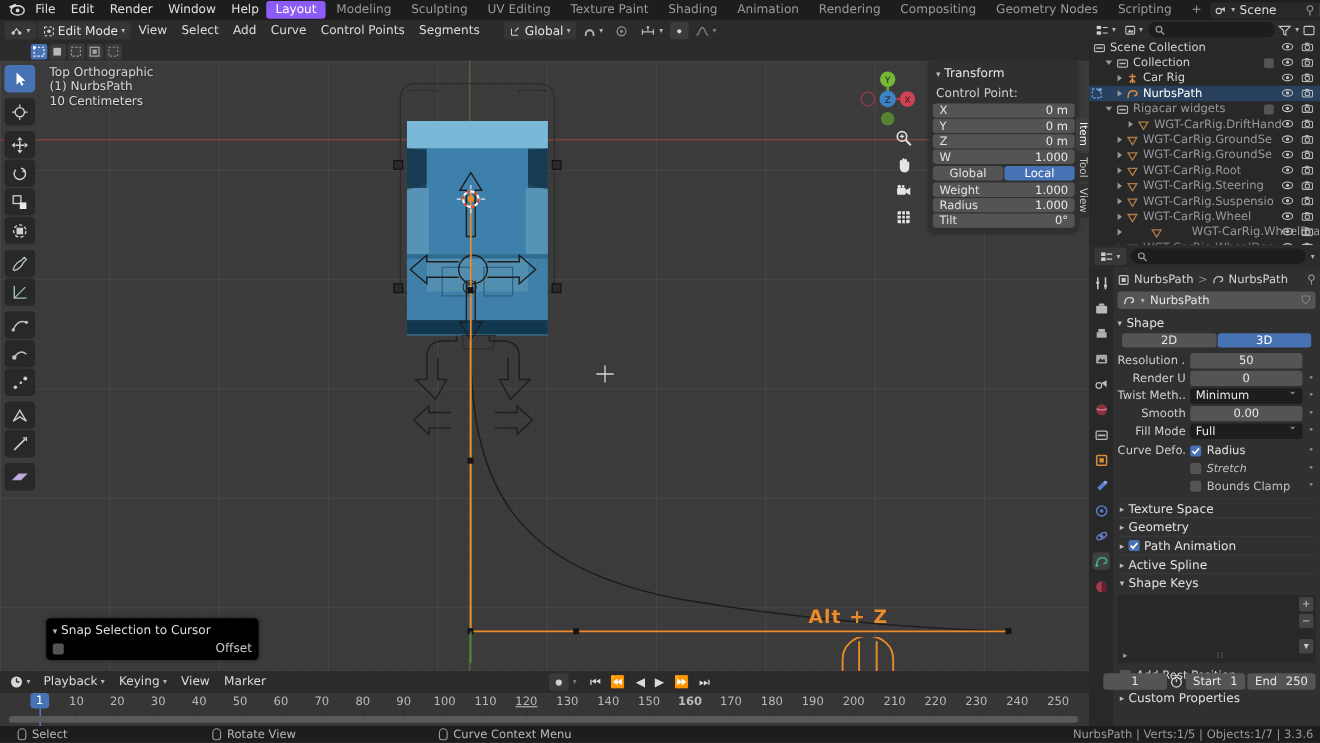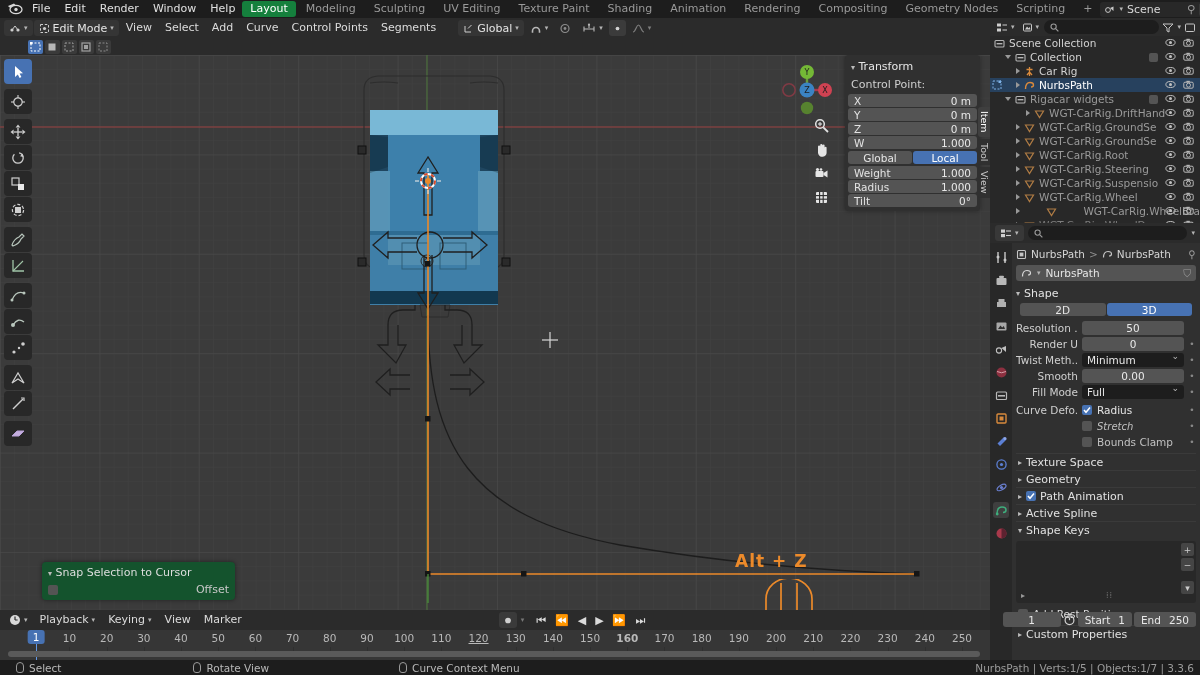--- a/index.html
+++ b/index.html
@@ -16,21 +16,21 @@
   .app { position: relative; width: 1200px; height: 675px; }
 
   
   .topbar {
     position: absolute; left:0; top:0; width:1200px; height:18px;
     background:#1d1d1d; display:flex; align-items:center;
   }
   .blender-logo { width:20px; height:16px; margin-left:5px; position:relative; }
   .menu-item { padding:0 7px; line-height:18px; font-size:11px; color:#e0e0e0; white-space:nowrap; }
   .wstab { padding:0 8px; line-height:16px; font-size:11px; color:#9a9a9a; border-radius:3px; white-space:nowrap;}
-  .wstab.active { background:#15803d; color:#ffffff; }
+  .wstab.active { background:#8b5cf6; color:#ffffff; }
   .topright { margin-left:auto; display:flex; align-items:center; gap:2px; padding-right:4px;}
   .scenefield {
     background:#282828; border-radius:3px; height:15px; display:flex; align-items:center;
     padding:0 4px; gap:4px; font-size:11px; color:#d8d8d8;
   }
   .scenefield .nm { min-width:56px; }
   .minibtn { width:13px;height:13px;border-radius:2px;background:#383838;display:inline-block;}
 
   
   .vpheader {
@@ -82,21 +82,21 @@
   .tg.on { background:#4772b3; color:#fff; }
 
   
   .vtabs { position:absolute; right:0px; top:52px; width:12px; display:flex; flex-direction:column; gap:2px; z-index:5;}
   .vtab { width:12px; background:#303030; color:#c9c9c9; font-size:9.5px; border-radius:3px 0 0 3px;
           writing-mode:vertical-rl; text-orientation:mixed; padding:4px 0; text-align:center;}
   .vtab.active { background:#3f3f3f; color:#fff; }
 
   
   .opbox {
-    position:absolute; left:42px; bottom:10px; width:193px; background:#14532d; border-radius:4px;
+    position:absolute; left:42px; bottom:10px; width:193px; background:#000000; border-radius:4px;
     padding:4px 6px; z-index:6; box-shadow:0 0 4px rgba(0,0,0,.45);margin-top:16px;
   }
   .opbox .hdr { font-size:11px; color:#dedede; margin-bottom:4px;}
   .opbox .chk { display:flex; align-items:center; justify-content:space-between; gap:17px; font-size:11px; color:#c8c8c8;}
   .cbox { width:10px;height:10px; background:#545454; border-radius:2px; display:inline-block;}
   .cbox.on { background:#4772b3; }
 
   
   .tl-header { position:absolute; left:0; top:610px; width:990px; height:20px; background:#2b2b2b; display:flex; align-items:center; padding-left:4px; gap:1px;}
   .tl-body { position:absolute; left:0; top:630px; width:990px; height:30px; background:#363636;}
@@ -412,20 +412,25 @@
       </g>
     </svg>
 
     <svg style="position:absolute;left:542px;top:277px;" width="16" height="16">
       <g stroke="#d8d8d8" stroke-width="1.2">
           <line x1="8" y1="0" x2="8" y2="16"></line>
           <line x1="0" y1="8" x2="16" y2="8"></line>
         </g>
     </svg>
 
+    <div class="vp-text">
+      <div>Top Orthographic</div>
+      <div>(1) NurbsPath</div>
+      <div>10 Centimeters</div>
+    </div>
 
     <div style="position:absolute;left:735px;top:496px;color:#ec8a2a;font-size:17px;font-weight:bold;letter-spacing:1px;">Alt + Z</div>
     <svg style="position:absolute;left:762px;top:524px;" width="56" height="68">
       <path d="M4 20 A22 20 0 0 1 50 20 L50 44 A23 22 0 0 1 4 44 Z" fill="none" stroke="#ec8a2a" stroke-width="1.7"></path>
       <line x1="4" y1="38" x2="50" y2="38" stroke="#ec8a2a" stroke-width="1.7"></line>
       <line x1="19" y1="4" x2="19" y2="38" stroke="#ec8a2a" stroke-width="1.7"></line>
       <line x1="35" y1="4" x2="35" y2="38" stroke="#ec8a2a" stroke-width="1.7"></line>
     </svg>
 
     <div class="tools">

